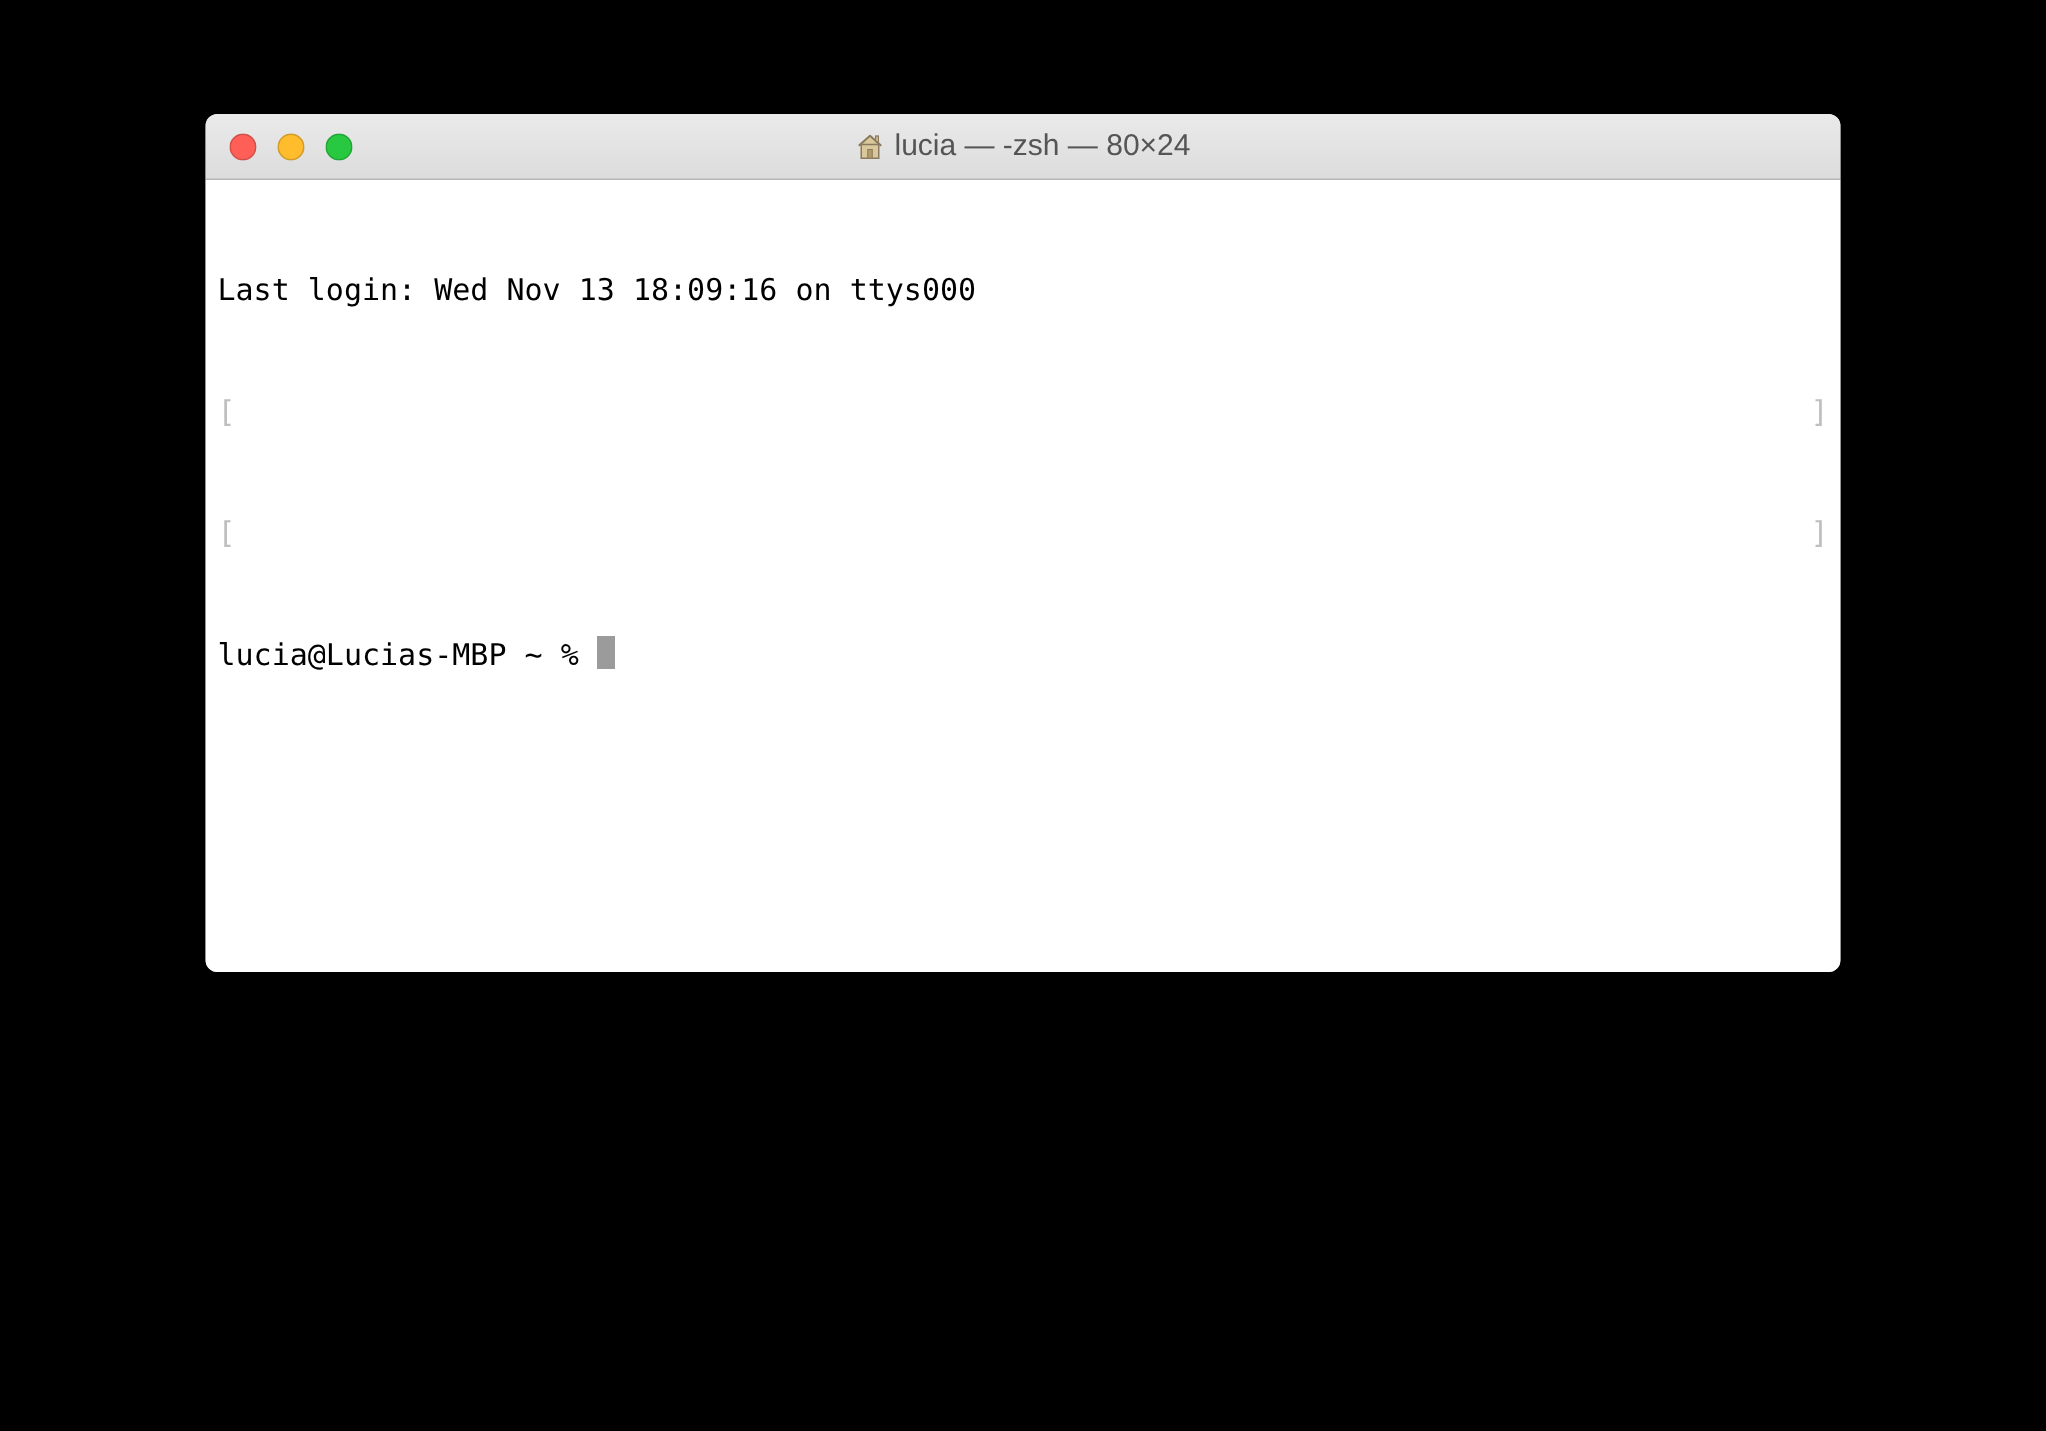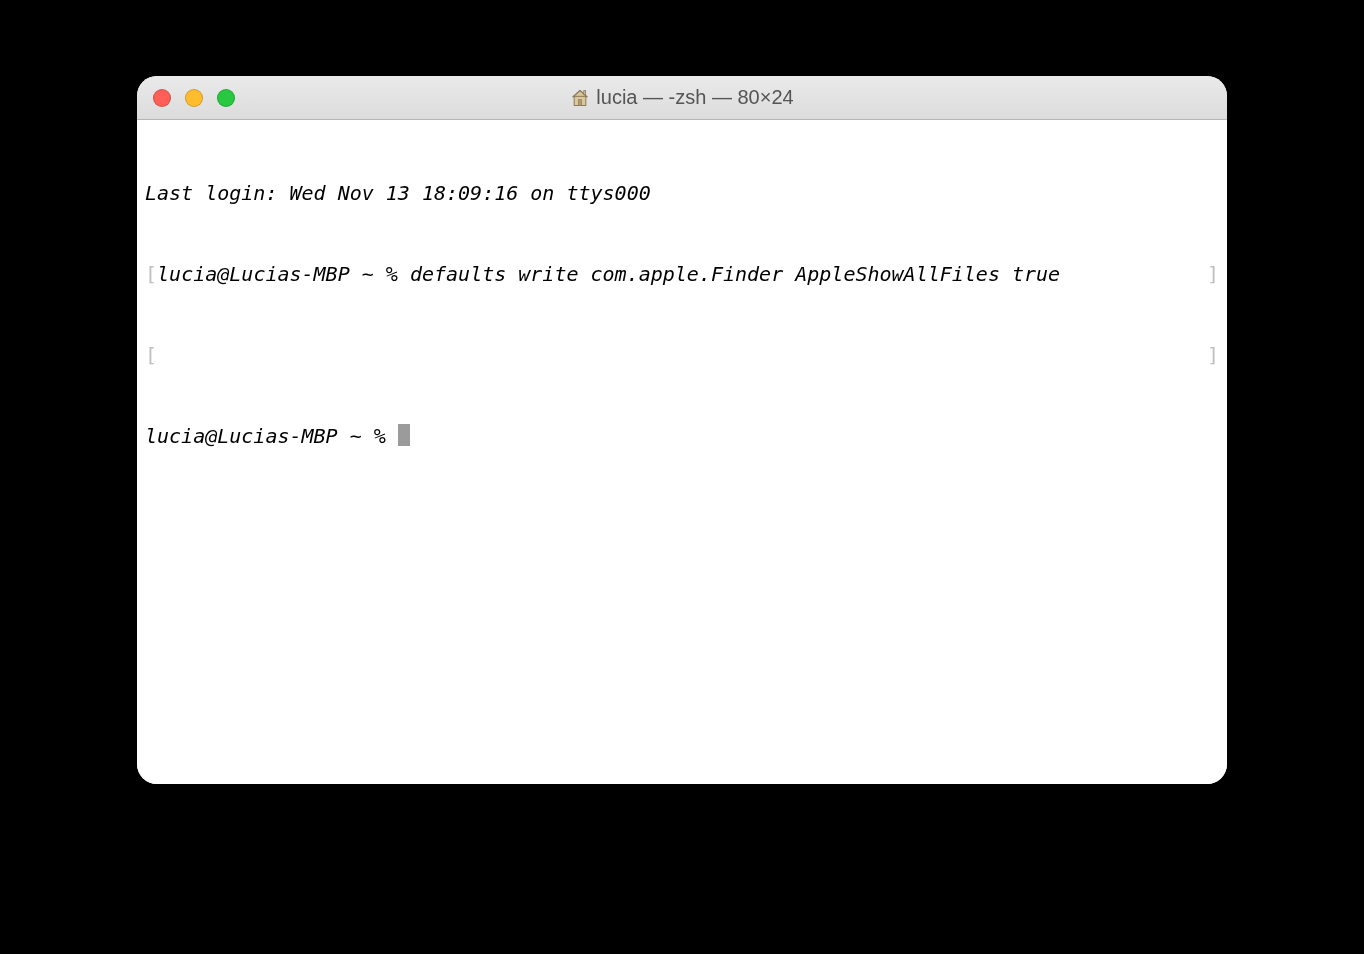--- a/index.html
+++ b/index.html
@@ -8,23 +8,23 @@
       height: 954px;
       background: #000000;
       display: flex;
       align-items: flex-start;
       justify-content: center;
       padding-top: 76px;
       font-family: "SF Mono", Menlo, Monaco, Consolas, monospace;
     }
     .window {
       width: 1090px;
-      height: 708px;
+      height: 572px;
       background: #e5e5e5;
-      border-radius: 20px;
+      border-radius: 8px;
       box-shadow: 0 20px 60px rgba(0,0,0,0.5), 0 0 0 1px rgba(0,0,0,0.15);
       overflow: hidden;
       display: flex;
       flex-direction: column;
     }
     .titlebar {
       height: 44px;
       background: linear-gradient(to bottom, #eaeaea, #dcdcdc);
       border-bottom: 1px solid #b6b6b6;
       display: flex;
@@ -66,21 +66,21 @@
       padding: 6px 8px;
       font-size: 20px;
       line-height: 27px;
       color: #000000;
       background: #ffffff;
       overflow: hidden;
       white-space: pre;
     }
     .line { display: flex; }
     .lbracket, .rbracket { color: #bfbfbf; }
-    .content { flex: 0 0 auto; font-style: italic; }
+    .content { flex: 0 0 auto; }
     .fill { flex: 1; }
     .cursor {
       display: inline-block;
       width: 12px;
       height: 22px;
       background: #9b9b9b;
       vertical-align: text-bottom;
       margin-bottom: 2px;
     }
   </style>
@@ -102,17 +102,17 @@
           <rect x="10.2" y="14" width="3.6" height="7" fill="#b59a6a" stroke="#8a7a5f" stroke-width="0.8"></rect>
           <rect x="16.5" y="3.2" width="2.2" height="4.5" fill="#d9c99a" stroke="#8a7a5f" stroke-width="1"></rect>
         </svg>
       </span>
       <span>lucia — -zsh — 80×24</span>
     </div>
   </div>
 
   <div class="terminal-body">
     <div class="line"><span class="content">Last login: Wed Nov 13 18:09:16 on ttys000</span></div>
-    <div class="line"><span class="lbracket">[</span><span class="content"><span>lucia@Lucias-MBP ~ % </span><span>defaults write com.apple.Finder AppleShowAllFiles true</span></span><span class="fill"></span><span class="rbracket">]</span></div>
+    <div class="line"><span class="lbracket">[</span><span class="fill"></span><span class="rbracket">]</span></div>
     <div class="line"><span class="lbracket">[</span><span class="fill"></span><span class="rbracket">]</span></div>
     <div class="line"><span class="content"><span>lucia@Lucias-MBP ~ % </span><span class="cursor"></span></span></div>
   </div>
 </div>
 
 </body></html>

